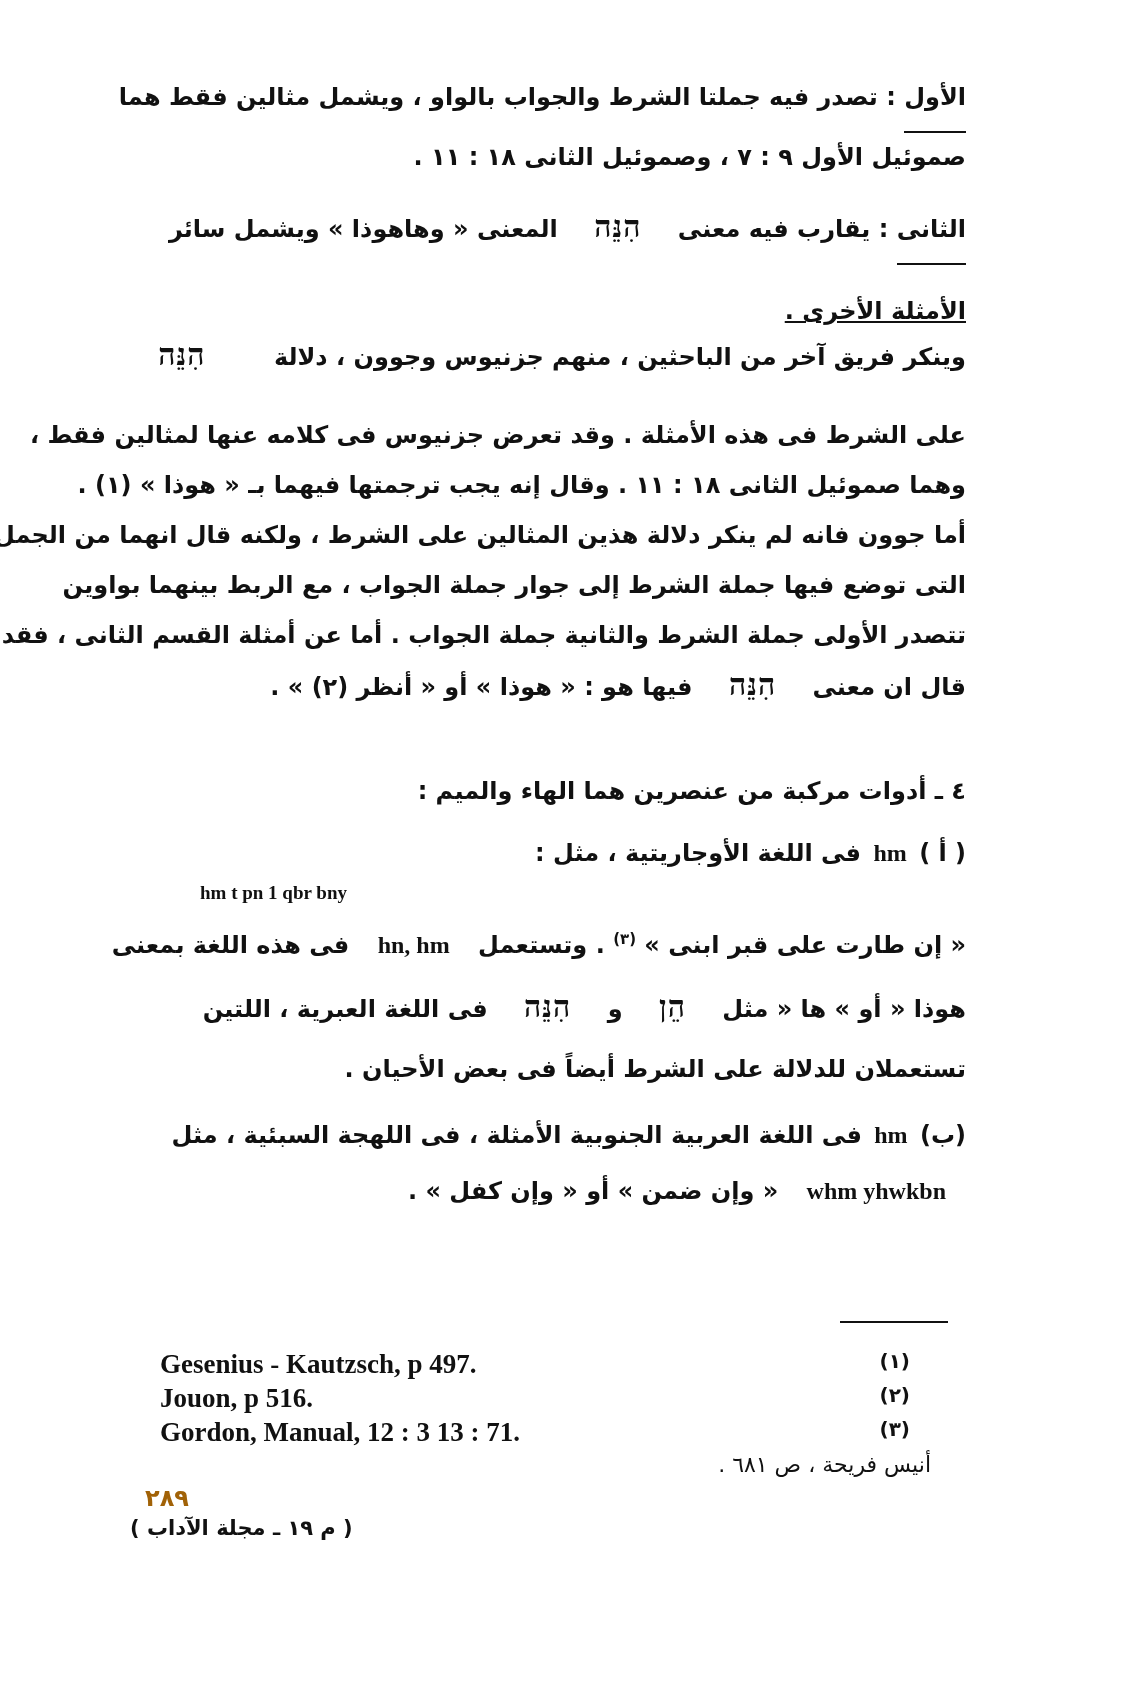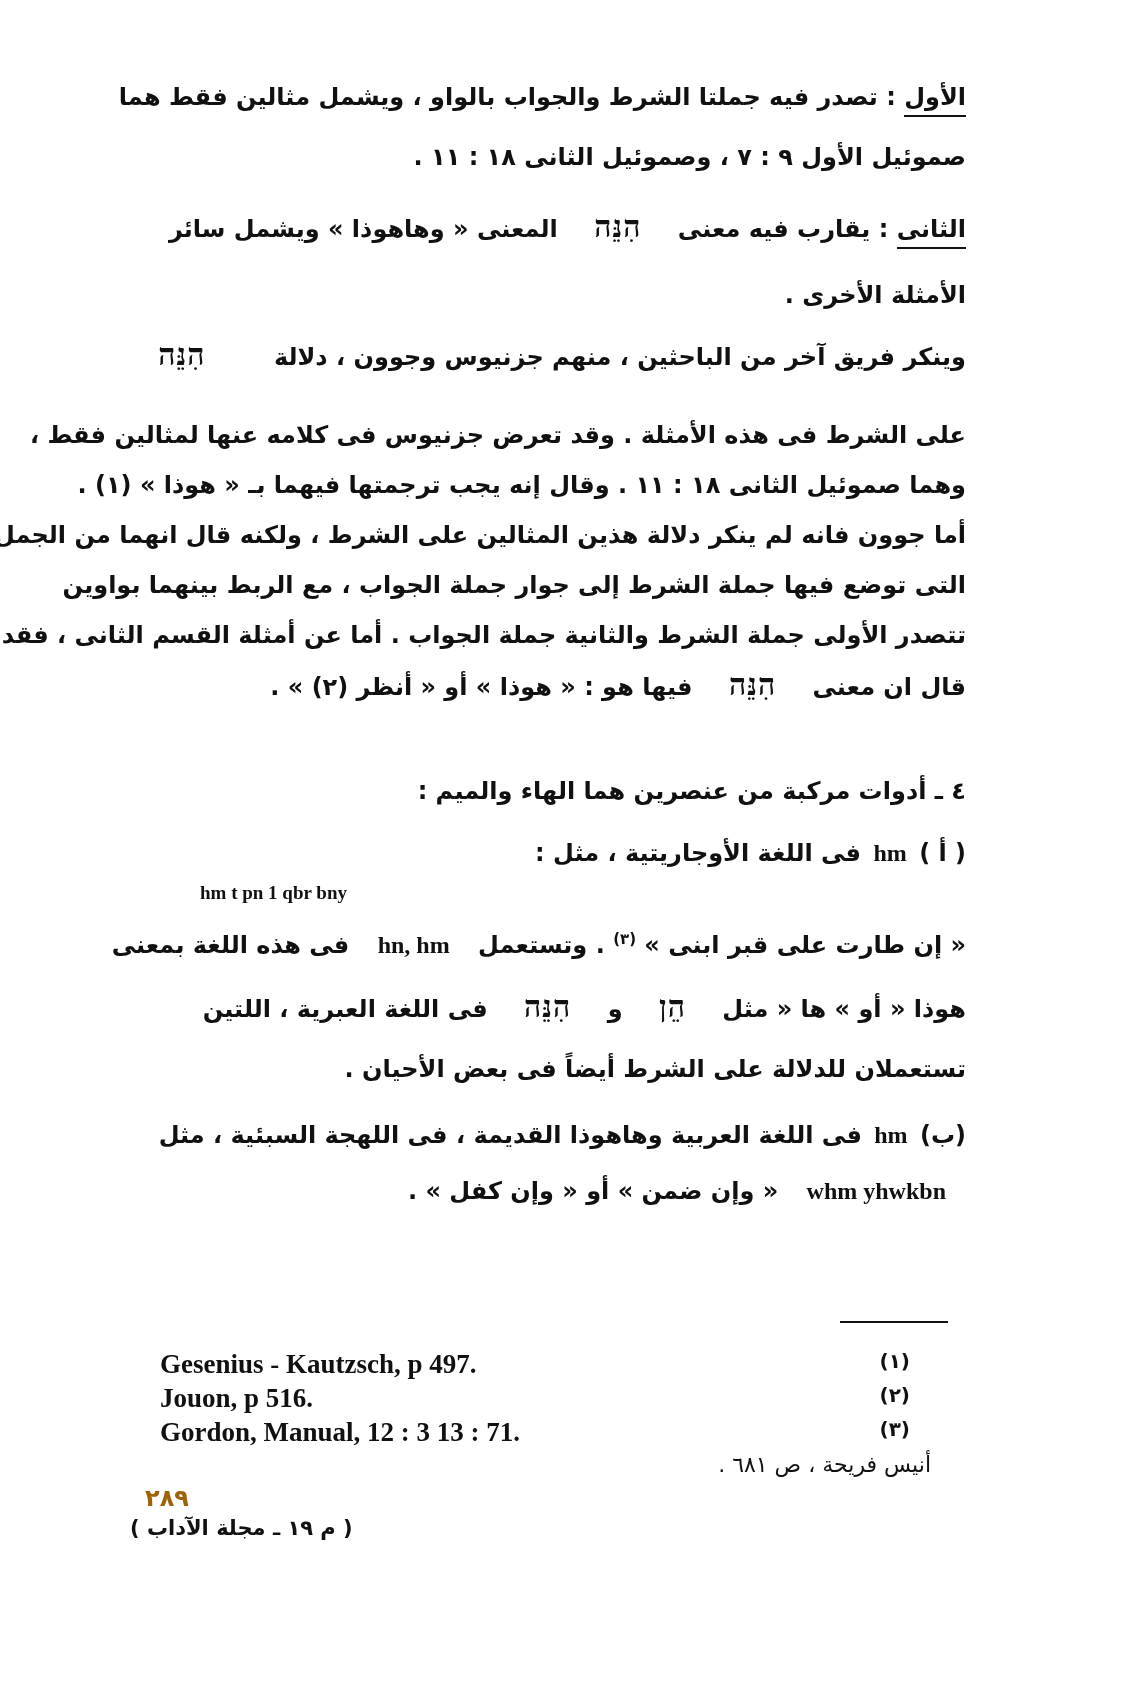--- a/index.html
+++ b/index.html
@@ -28,21 +28,21 @@
       text-align: right;
       white-space: nowrap;
       font-family: "DejaVu Sans", "Liberation Sans", sans-serif;
       font-weight: bold;
       font-size: 24px;
       line-height: 34px;
       color: #111;
     }
     .ul {
       border-bottom: 2px solid #111;
-      padding-bottom: 4px;
+      padding-bottom: 20px;
     }
     .heb {
       font-family: "DejaVu Serif", "Liberation Serif", serif;
       font-weight: bold;
       font-size: 30px;
       display: inline-block;
       margin: 0 28px;
       direction: rtl;
       letter-spacing: 1px;
     }
@@ -136,21 +136,21 @@
     <span>: تصدر فيه جملتا الشرط والجواب بالواو ، ويشمل مثالين فقط هما</span>
   </div>
   <div class="line" style="top:140px;">صموئيل الأول ٩ : ٧ ، وصموئيل الثانى ١٨ : ١١ .</div>
 
   <div class="line" style="top:210px;">
     <span class="ul">الثانى</span>
     <span>: يقارب فيه معنى</span>
     <span class="heb">הִנֵּה</span>
     <span>المعنى « وهاهوذا » ويشمل سائر</span>
   </div>
-  <div class="line" style="top:278px;">الأمثلة الأخرى .</div>
+  <div class="line" style="top:294px;text-decoration:underline;">الأمثلة الأخرى .</div>
 
   <div class="line" style="top:338px;">
     <span>وينكر فريق آخر من الباحثين ، منهم جزنيوس وجوون ، دلالة</span>
     <span class="heb" style="margin-right:60px;">הִנֵּה</span>
   </div>
   <div class="line" style="top:418px;">على الشرط فى هذه الأمثلة . وقد تعرض جزنيوس فى كلامه عنها لمثالين فقط ،</div>
   <div class="line" style="top:468px;">وهما صموئيل الثانى ١٨ : ١١ . وقال إنه يجب ترجمتها فيهما بـ « هوذا » (١) .</div>
   <div class="line" style="top:518px;">أما جوون فانه لم ينكر دلالة هذين المثالين على الشرط ، ولكنه قال انهما من الجمل</div>
   <div class="line" style="top:568px;">التى توضع فيها جملة الشرط إلى جوار جملة الجواب ، مع الربط بينهما بواوين</div>
   <div class="line" style="top:618px;">تتصدر الأولى جملة الشرط والثانية جملة الجواب . أما عن أمثلة القسم الثانى ، فقد</div>
@@ -184,21 +184,21 @@
     <span>و</span>
     <span class="heb">הִנֵּה</span>
     <span>فى اللغة العبرية ، اللتين</span>
   </div>
 
   <div class="line" style="top:1052px;">تستعملان للدلالة على الشرط أيضاً فى بعض الأحيان .</div>
 
   <div class="line" style="top:1118px;">
     <span>(ب)</span>
     <span class="latin" style="margin:0 4px;">hm</span>
-    <span>فى اللغة العربية وهاهوذا القديمة ، فى اللهجة السبئية ، مثل</span>
+    <span>فى اللغة العربية الجنوبية الأمثلة ، فى اللهجة السبئية ، مثل</span>
   </div>
 
   <div class="line" style="top:1166px;">
     <span class="latin">whm yhwkbn</span>
     <span>« وإن ضمن » أو « وإن كفل » .</span>
   </div>
 
   <div class="rule"></div>
 
   <div class="fn-row" style="top:1349px;">

